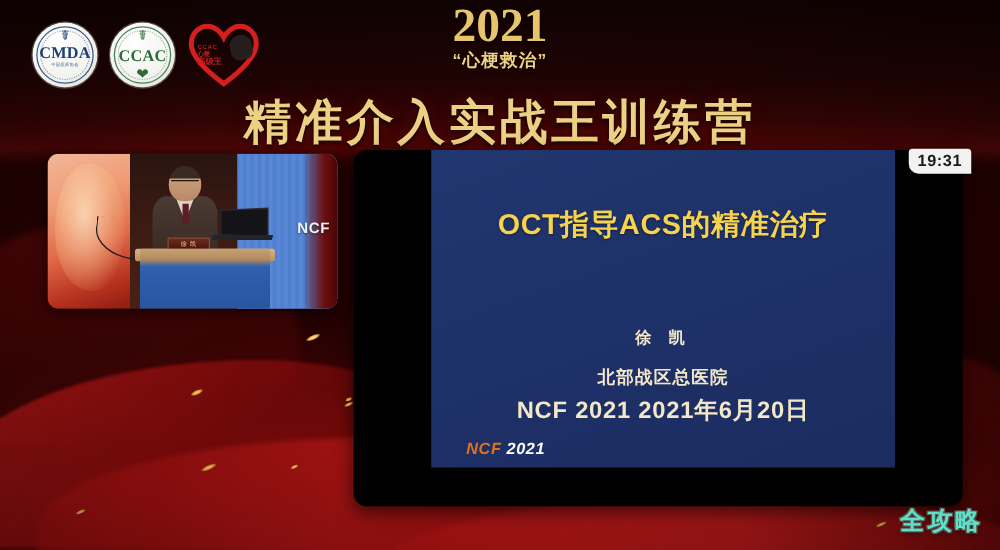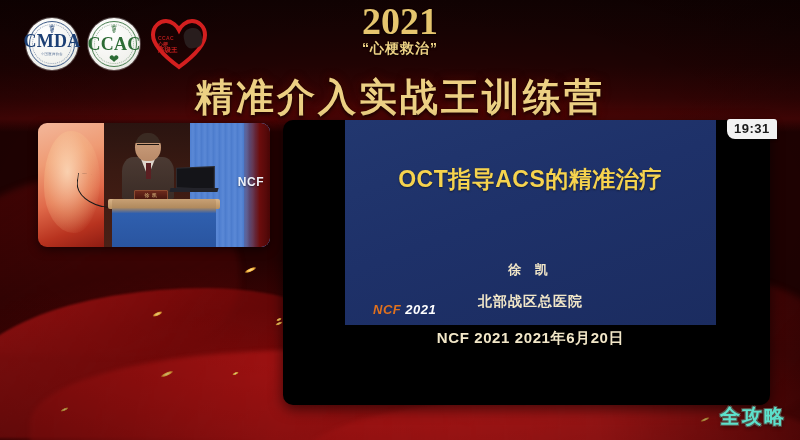--- a/index.html
+++ b/index.html
@@ -92,21 +92,21 @@
   }
   .logo-round .ring {
     position: absolute; inset: 3px; border-radius: 50%;
     border: 1.2px solid currentColor; opacity: .85;
   }
   .logo-round .ring2 {
     position: absolute; inset: 6px; border-radius: 50%;
     border: .8px dotted currentColor; opacity: .45;
   }
   .logo-text {
-    font-weight: 700; font-size: 18px; letter-spacing: .2px;
+    font-weight: 700; font-size: 13px; letter-spacing: .2px;
     font-family: "Liberation Serif", "DejaVu Serif", serif;
     position: relative; z-index: 3; line-height: 1;
   }
   .logo-cmda { color: #1c3f74; }
   .logo-ccac { color: #2c6b35; }
   .logo-sub {
     font-size: 3.4px; letter-spacing: .3px; opacity: .8;
     position: relative; z-index: 3; margin-top: 2px;
   }
   .logo-staff {
@@ -261,41 +261,41 @@
   .slide-stage {
     position: absolute; left: 283px; top: 120px;
     width: 487px; height: 285px;
     background: #000000;
     border-radius: 10px;
     overflow: hidden;
     box-shadow: 0 4px 14px rgba(0,0,0,.6);
   }
   .slide {
     position: absolute; left: 62px; top: 0;
-    width: 371px; height: 205px;
+    width: 371px; height: 254px;
     background: linear-gradient(160deg, #22376f 0%, #1e3169 45%, #1b2c60 100%);
     display: flex; flex-direction: column; align-items: center;
   }
   .slide-title {
     margin-top: 44px;
     color: #f6d34e; font-size: 23px; font-weight: 700;
     letter-spacing: .5px; text-align: center;
     text-shadow: 0 1px 2px rgba(0,0,0,.45);
   }
   .slide-presenter {
     margin-top: 66px; color: #f2e7c8; font-size: 13px; font-weight: 700;
     letter-spacing: 5px;
   }
   .slide-affil {
     margin-top: 14px; color: #f2e7c8; font-size: 14px; font-weight: 700;
     letter-spacing: 1px;
     text-align: right;
   }
   .slide-meta {
-    margin-top: 18px; color: #f2e7c8; font-size: 15px; font-weight: 700;
+    margin-top: 4px; color: #f2e7c8; font-size: 19px; font-weight: 700;
     letter-spacing: .6px;
   }
   .slide-footer {
     position: absolute; left: 28px; bottom: 8px;
     font-size: 13px; font-weight: 700; letter-spacing: .5px; font-style: italic;
   }
   .sf-ncf { color: #e0711e; }
   .sf-year { color: #ffffff; margin-left: 4px; }
 
   

